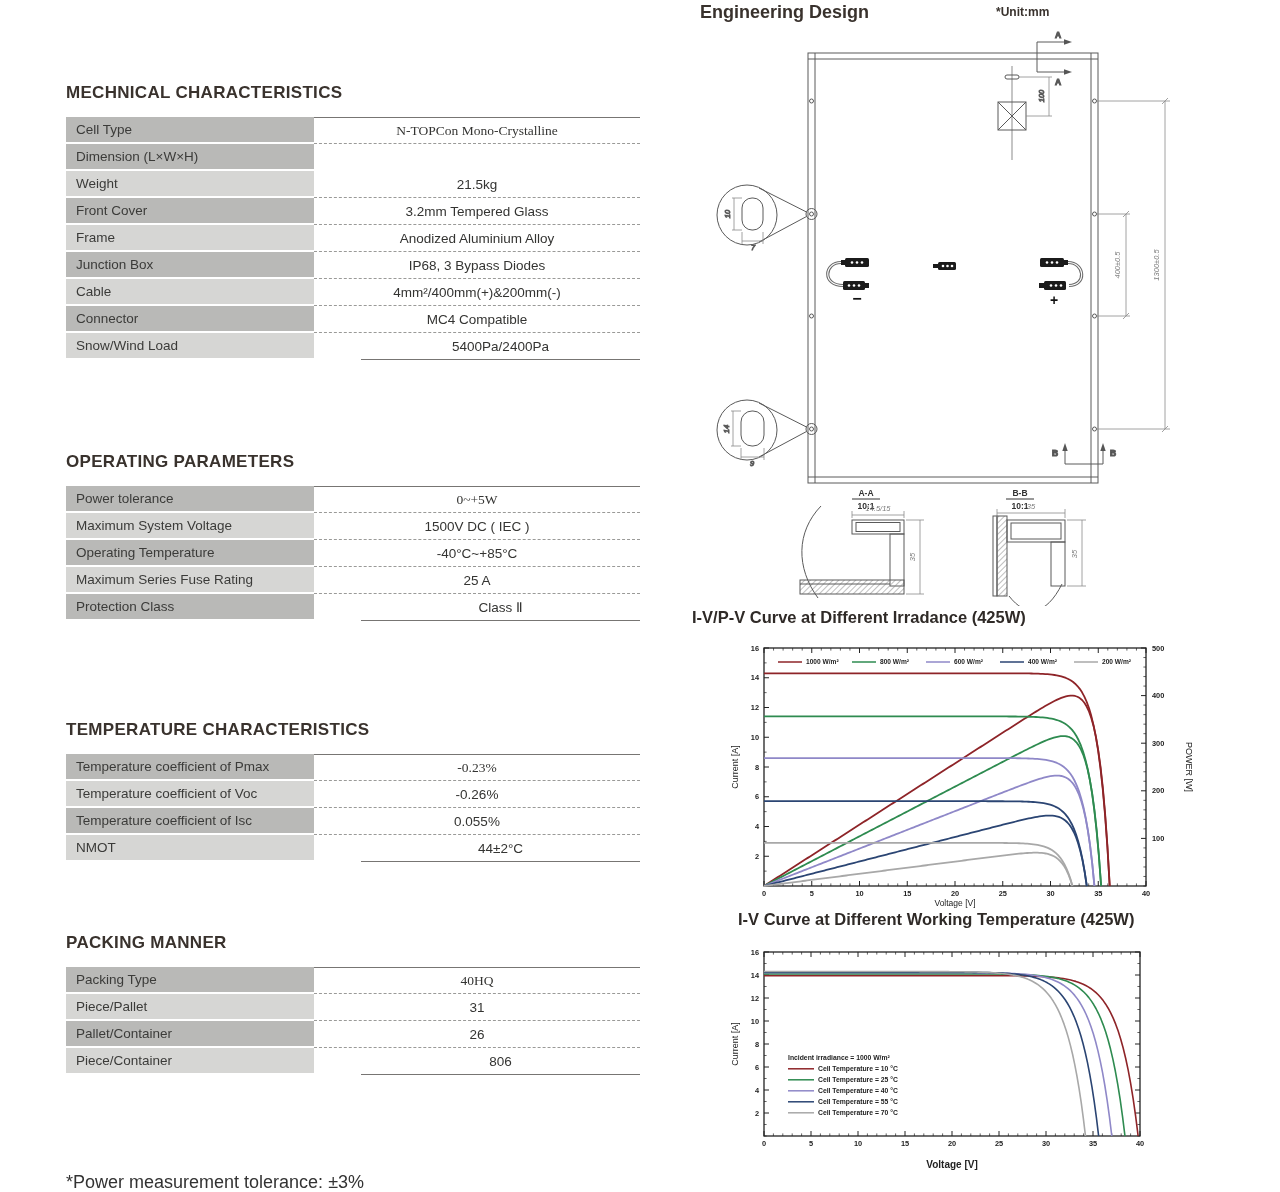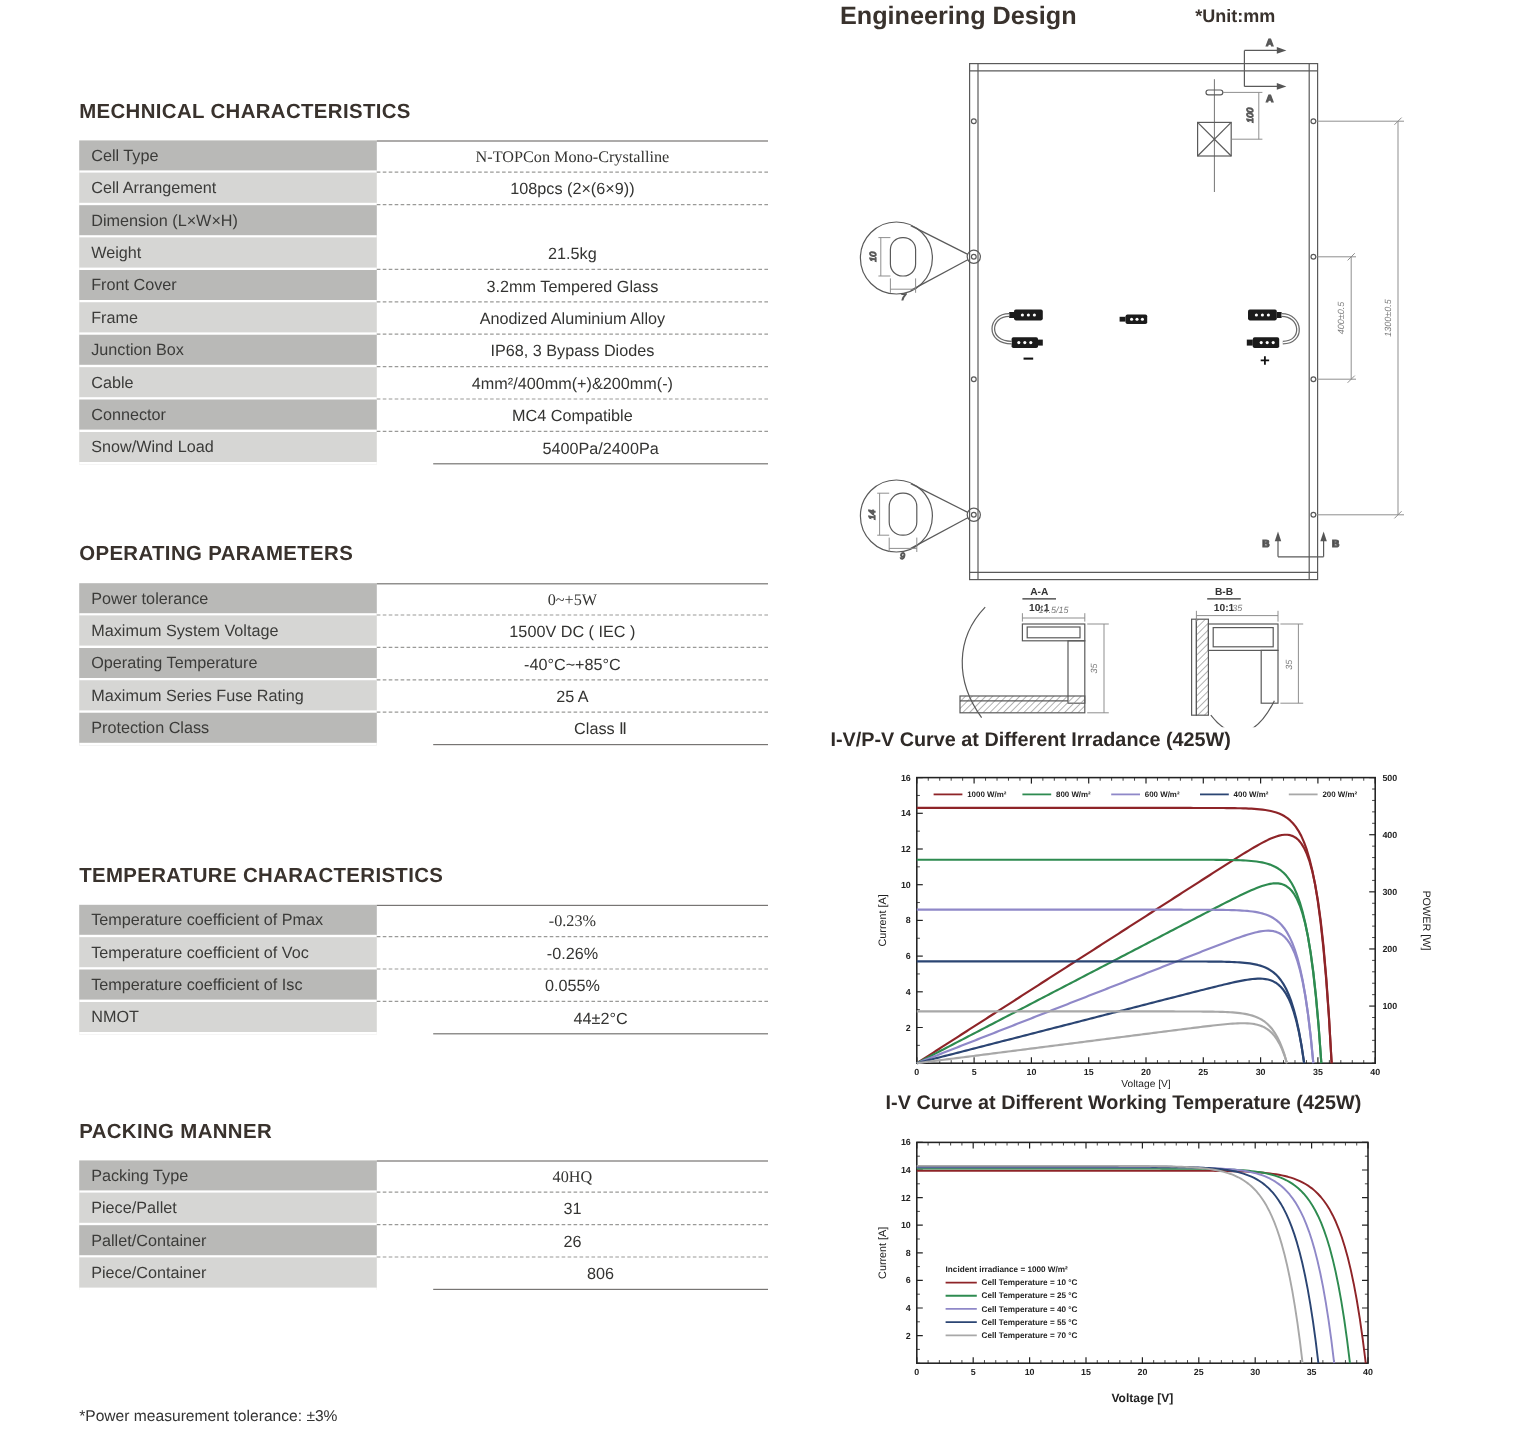--- a/index.html
+++ b/index.html
@@ -11,26 +11,26 @@
   .table{display:flex;flex-direction:column;}
   .trow{display:flex;height:27px;box-sizing:border-box;}
   .tlabel{width:248px;box-sizing:border-box;background:#b9b9b7;border-bottom:2px solid #fff;
           display:flex;align-items:center;padding-left:10px;font-size:13.5px;color:#3b3b39;text-align:right;}
   .trow.alt .tlabel{background:#d6d6d4;}
   .tvalue{flex:1;box-sizing:border-box;display:flex;align-items:center;justify-content:center;
           font-size:13.5px;color:#343432;border-bottom:1px dashed #9a9a98;}
   .trow:first-child .tvalue{border-top:1.5px solid #777573;font-family:Liberation Serif, serif;}
   .trow:last-child .tvalue{border-bottom:1.5px solid #777573;margin-left:47px;}
 
-  .eng-title{position:absolute;left:700px;top:2px;font-size:21px;font-weight:700;color:#39322d;}
-  .unit-note{position:absolute;left:996px;top:5px;font-size:15px;font-weight:600;color:#39322d;}
+  .eng-title{position:absolute;left:700px;top:2px;font-size:18px;font-weight:700;color:#39322d;}
+  .unit-note{position:absolute;left:996px;top:5px;font-size:12px;font-weight:600;color:#39322d;}
   .chart-title{position:absolute;font-size:16.5px;font-weight:700;color:#2f2a27;}
   #chart1-title{left:692px;top:608px;}
   #chart2-title{left:738px;top:910px;}
-  .footnote{position:absolute;left:66px;top:1172px;font-size:13px;color:#333;}
+  .footnote{position:absolute;left:66px;top:1172px;font-size:18px;color:#333;}
 
   svg{position:absolute;}
   #eng-svg{left:700px;top:28px;}
   #chart1{left:700px;top:634px;}
   #chart2{left:700px;top:936px;}
   svg text{font-family:"Liberation Sans",sans-serif;}
   .dwg{stroke:#5a5a5a;fill:none;stroke-width:1;}
   .dim{stroke:#8a8a8a;fill:none;stroke-width:.8;}
   .dimtxt{fill:#7a7a7a;font-style:italic;font-size:7.5px;}
   .sectxt{fill:#333;font-weight:700;font-size:8.5px;}
@@ -39,24 +39,20 @@
 <body>
 
 <div id="page">
 
   <div class="section" style="top:83px">
     <h2>MECHNICAL  CHARACTERISTICS</h2>
     <div class="table">
         <div class="trow">
           <div class="tlabel">Cell Type</div>
           <div class="tvalue">N-TOPCon  Mono-Crystalline</div>
-        </div>
-        <div class="trow alt">
-          <div class="tlabel">Cell Arrangement</div>
-          <div class="tvalue">108pcs    (2×(6×9))</div>
         </div>
         <div class="trow">
           <div class="tlabel">Dimension (L×W×H)</div>
         </div>
         <div class="trow alt">
           <div class="tlabel">Weight</div>
           <div class="tvalue">21.5kg</div>
         </div>
         <div class="trow">
           <div class="tlabel">Front Cover</div>

